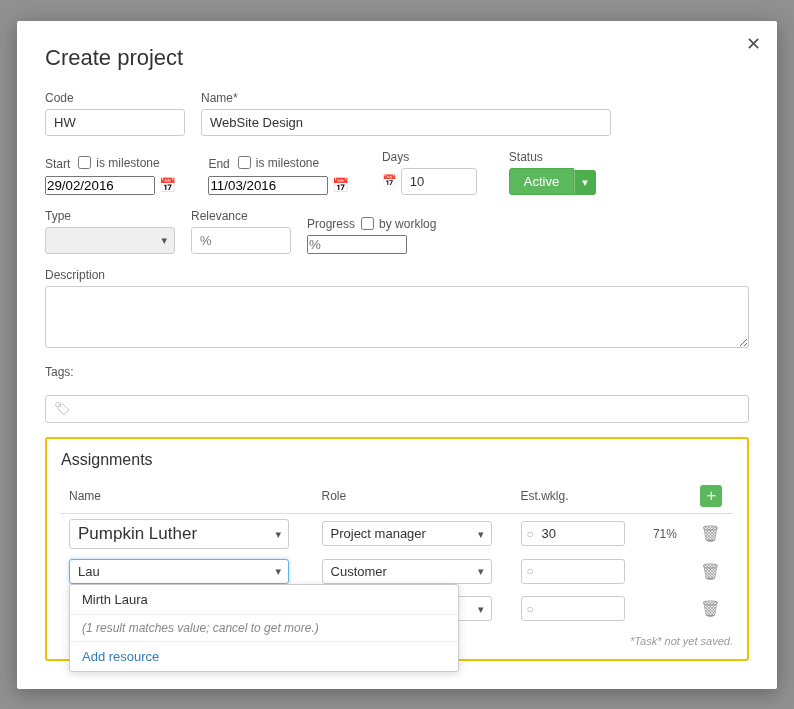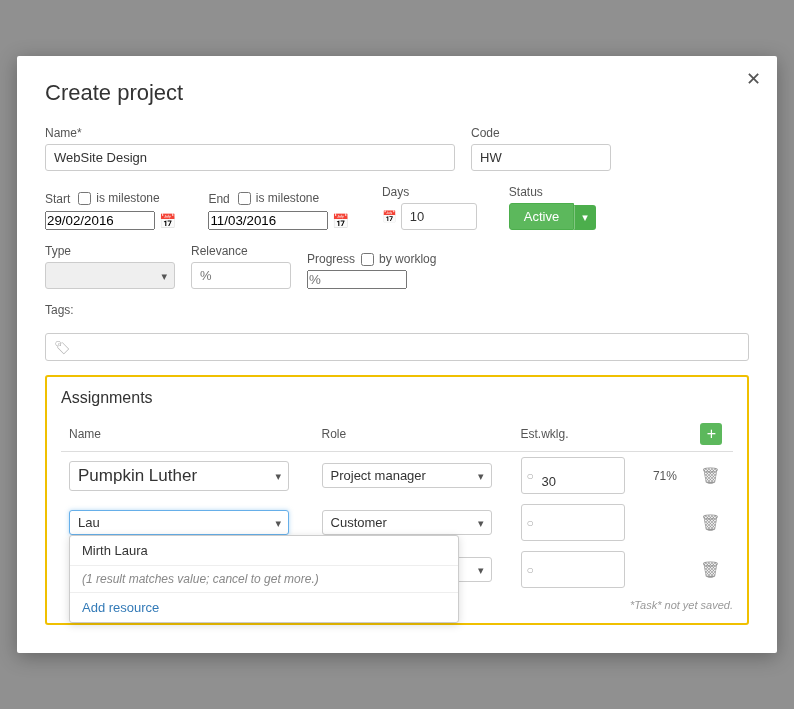--- a/index.html
+++ b/index.html
@@ -239,21 +239,21 @@
       color: #333;
       position: relative;
     }
     .role-wrap {
       position: relative;
       display: inline-block;
     }
     .est-input {
       border: 1px solid #ccc;
       border-radius: 3px;
-      padding: 16px 8px 4px 20px;
+      padding: 4px 8px 4px 20px;
       font-size: 13px;
       width: 104px;
       color: #333;
     }
     .est-wrap {
       position: relative;
       display: inline-flex;
       align-items: center;
     }
     .est-icon {
@@ -331,27 +331,27 @@
 <body>
 
 <div class="modal-overlay">
   <div class="modal">
 
     <button class="close-btn">✕</button>
 
     <h2 class="modal-title">Create project</h2>
 
     <div class="form-row">
+      <div class="form-group code">
+        <label>Code</label>
+        <input type="text" value="HW" style="">
+      </div>
       <div class="form-group name">
         <label>Name*</label>
         <input type="text" value="WebSite Design" style="">
-      </div>
-      <div class="form-group code">
-        <label>Code</label>
-        <input type="text" value="HW" style="">
       </div>
     </div>
 
     <div class="form-row" style="align-items:flex-end; margin-bottom:14px;">
       <div style="display:flex; flex-direction:column; gap:4px;">
         <div style="display:flex; align-items:center; gap:8px;">
           <label style="font-size:12px;color:#555;">Start</label>
           <div class="milestone-group">
             <input type="checkbox" style="">
             <label>is milestone</label>
@@ -413,20 +413,24 @@
           <label style="font-size:12px;color:#555;">Progress</label>
           <div class="by-worklog-group">
             <input type="checkbox" style="">
             <label>by worklog</label>
           </div>
         </div>
         <input type="text" style="width: 100px;" placeholder="%">
       </div>
     </div>
 
+    <div style="margin-bottom:14px;">
+      <label style="font-size:12px;color:#555;display:block;margin-bottom:4px;">Description</label>
+      <textarea class="description-area" style="width: 100%; height: 62px; border: 1px solid rgb(204, 204, 204); border-radius: 3px; padding: 6px 8px; font-size: 13px; resize: vertical;"></textarea>
+    </div>
 
     <div class="tags-row">
       <label style="font-size:12px;color:#555;display:block;margin-bottom:16px;">Tags:</label>
       <div class="tags-input-wrap">
         <span class="tag-icon">🏷</span>
       </div>
     </div>
 
     <div class="assignments-section">
       <h3 class="assignments-title">Assignments</h3>

